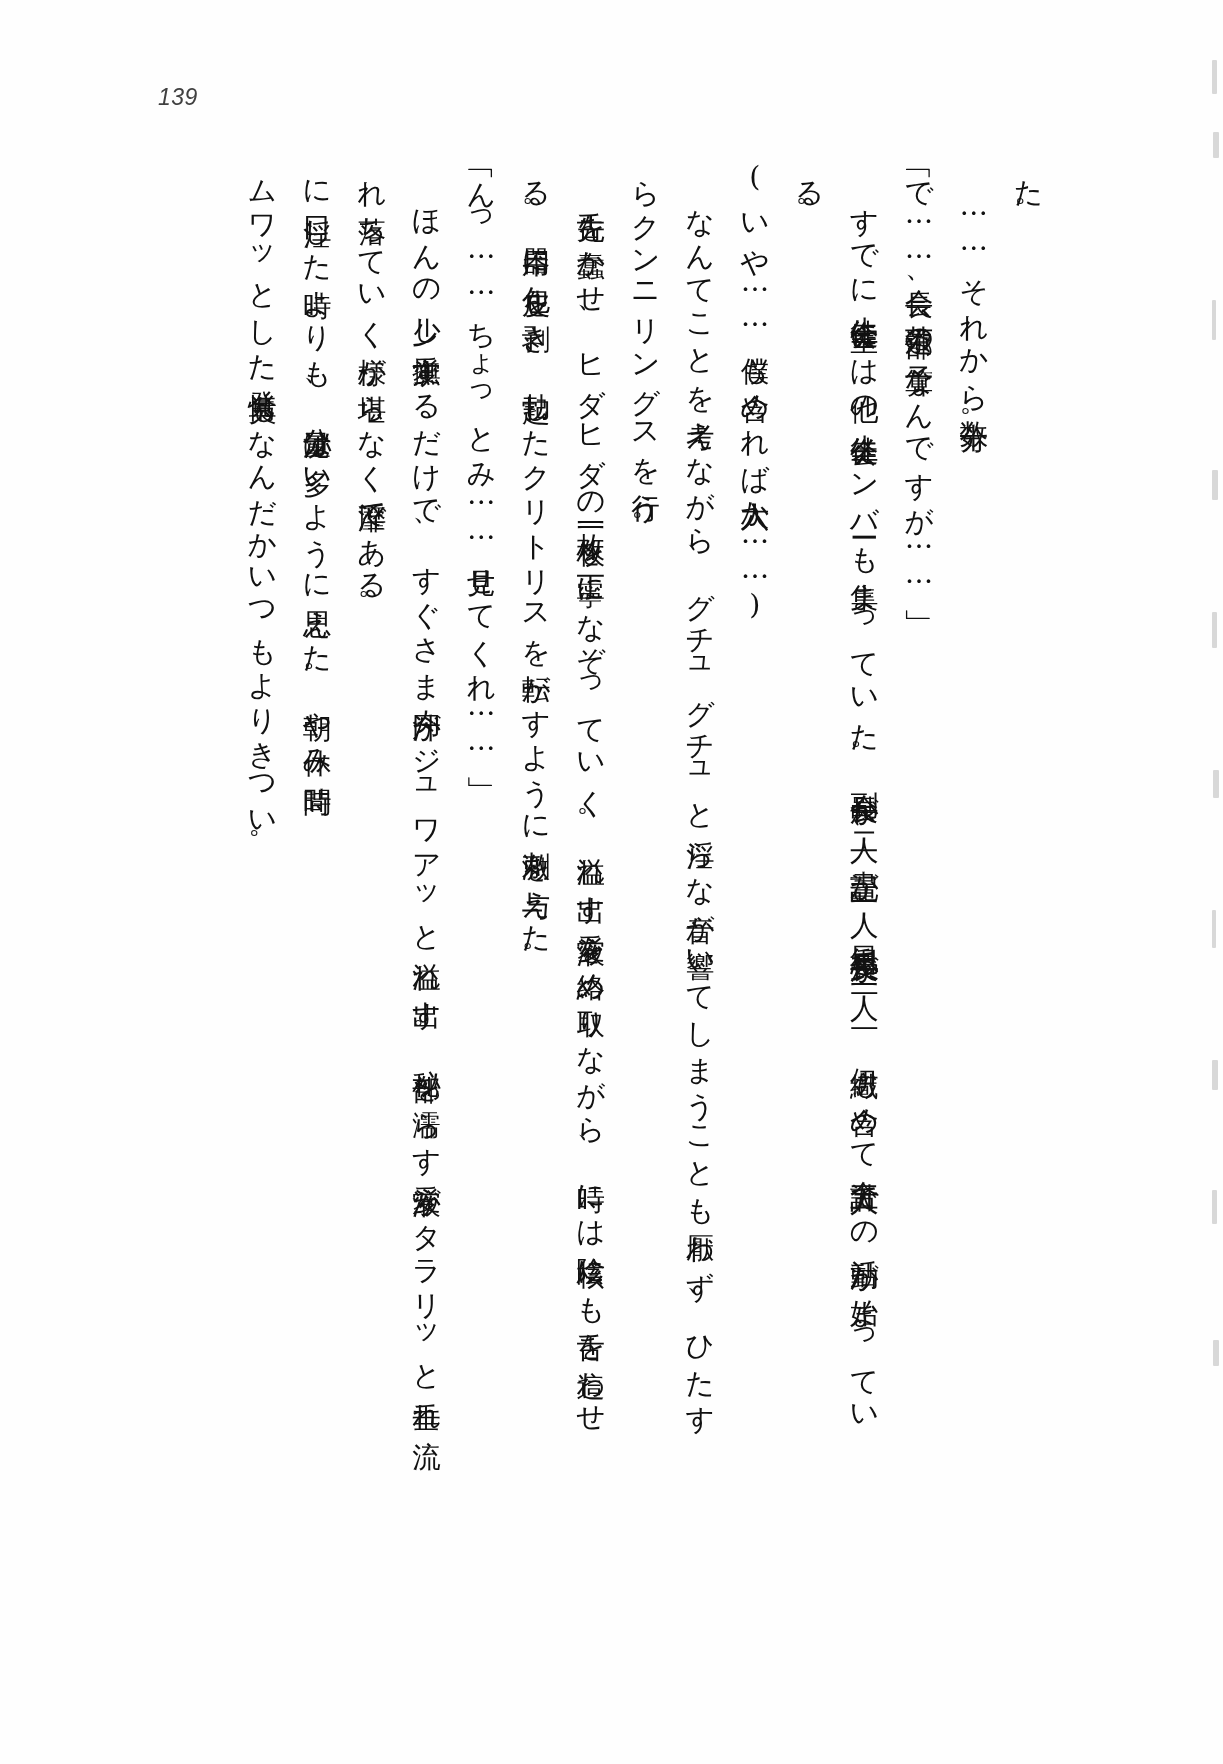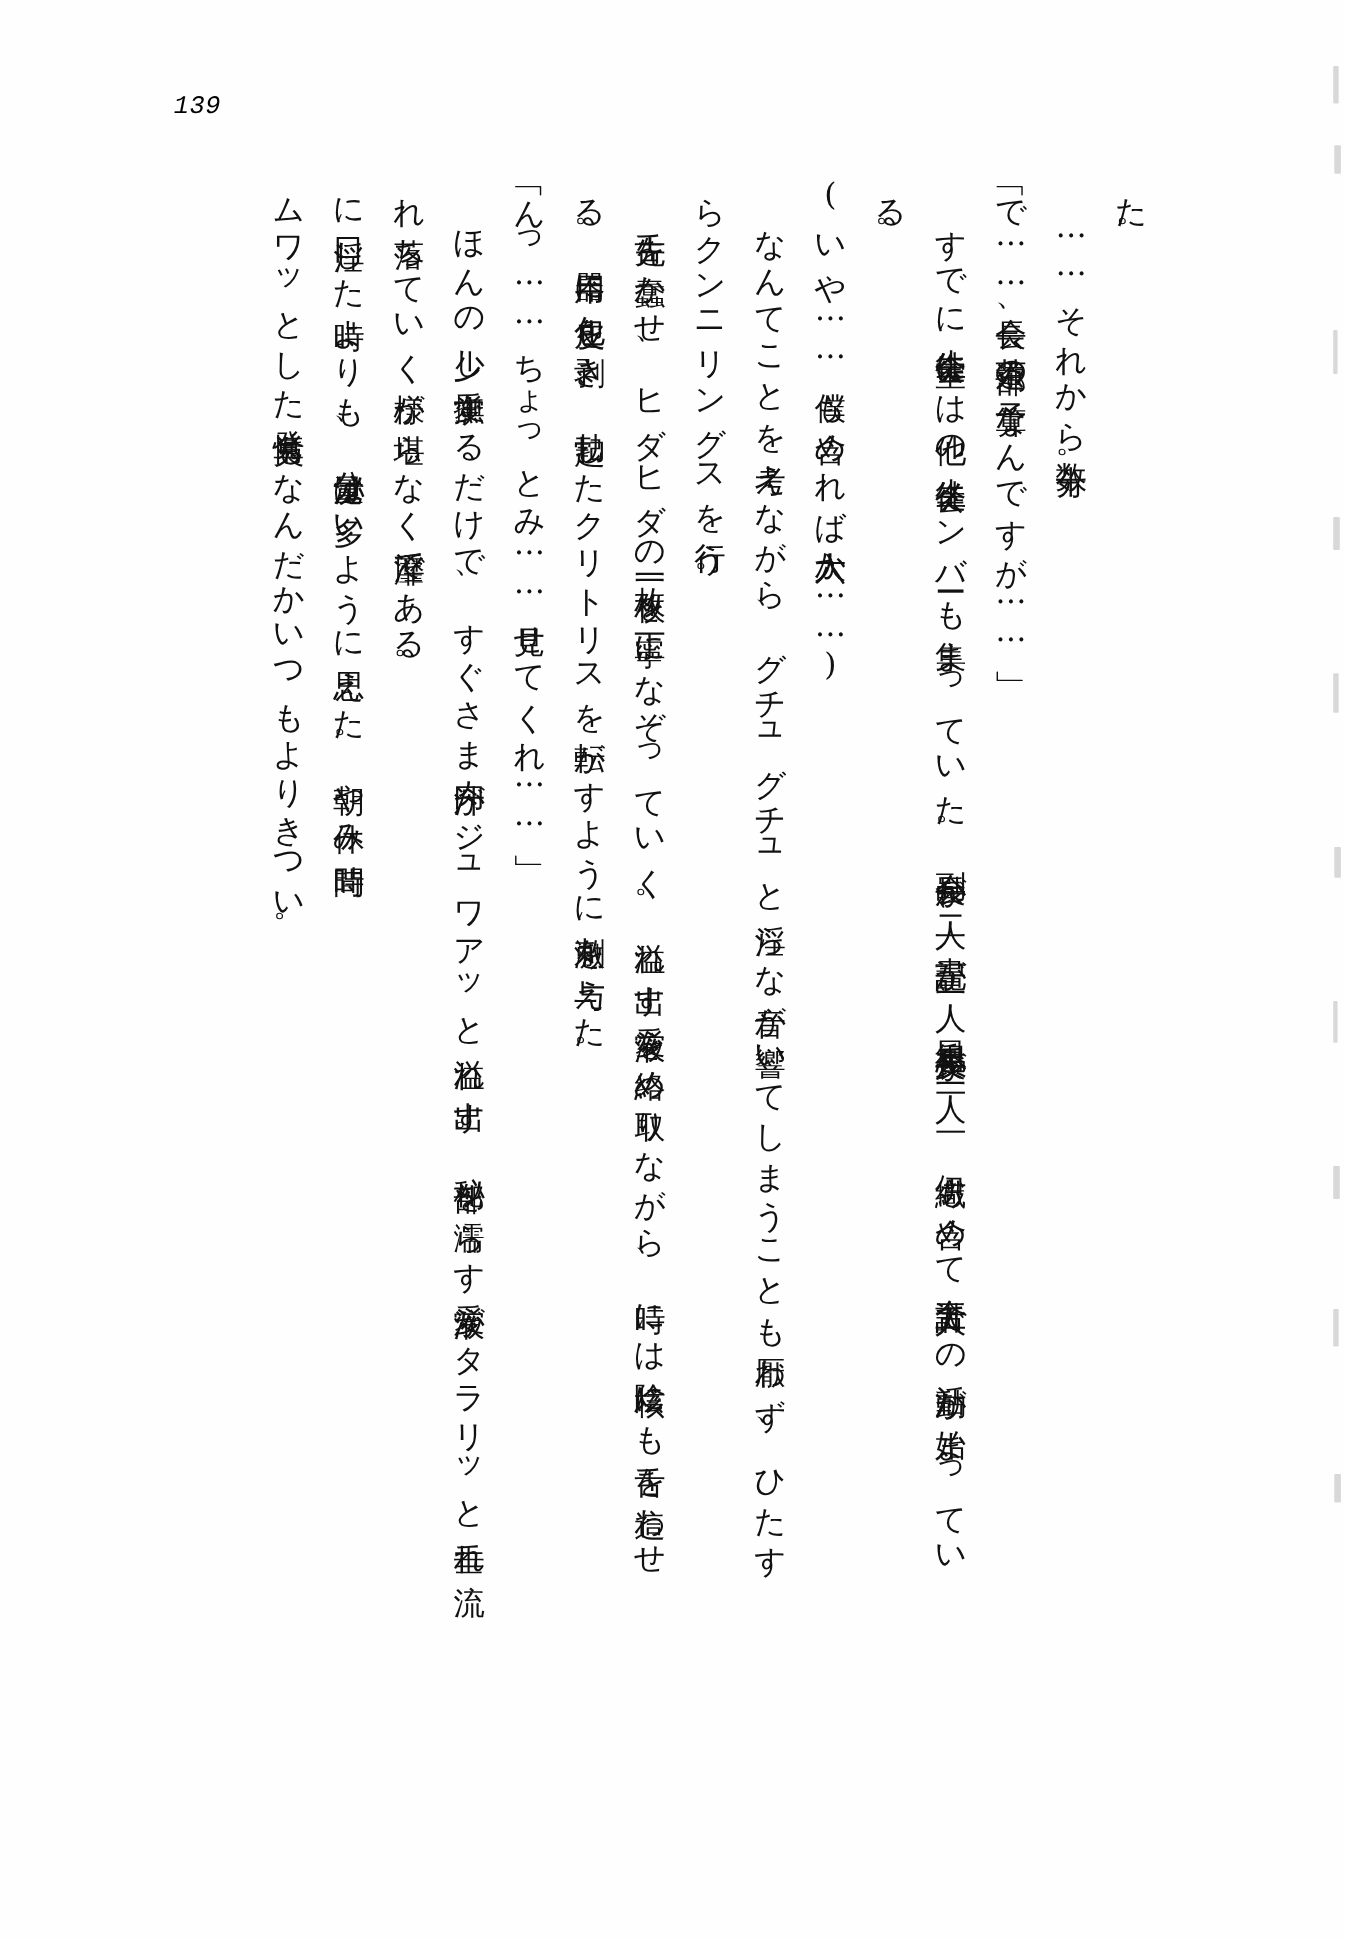--- a/index.html
+++ b/index.html
@@ -23,25 +23,25 @@
     width: 1223px;
     height: 1764px;
     background: #fefefe;
   }
 
   
   .folio {
     position: absolute;
     left: 158px;
     top: 84px;
-    font-family: Liberation Mono, monospace;
+    font-family: Liberation Sans, sans-serif;
     font-style: italic;
     font-size: 23px;
     letter-spacing: 0.5px;
-    color: #000000;
+    color: #404040;
   }
 
   
   .vtext {
     position: absolute;
     top: 160px;
     right: 168px;
     height: 1260px;
     writing-mode: vertical-rl;
     text-orientation: upright;

